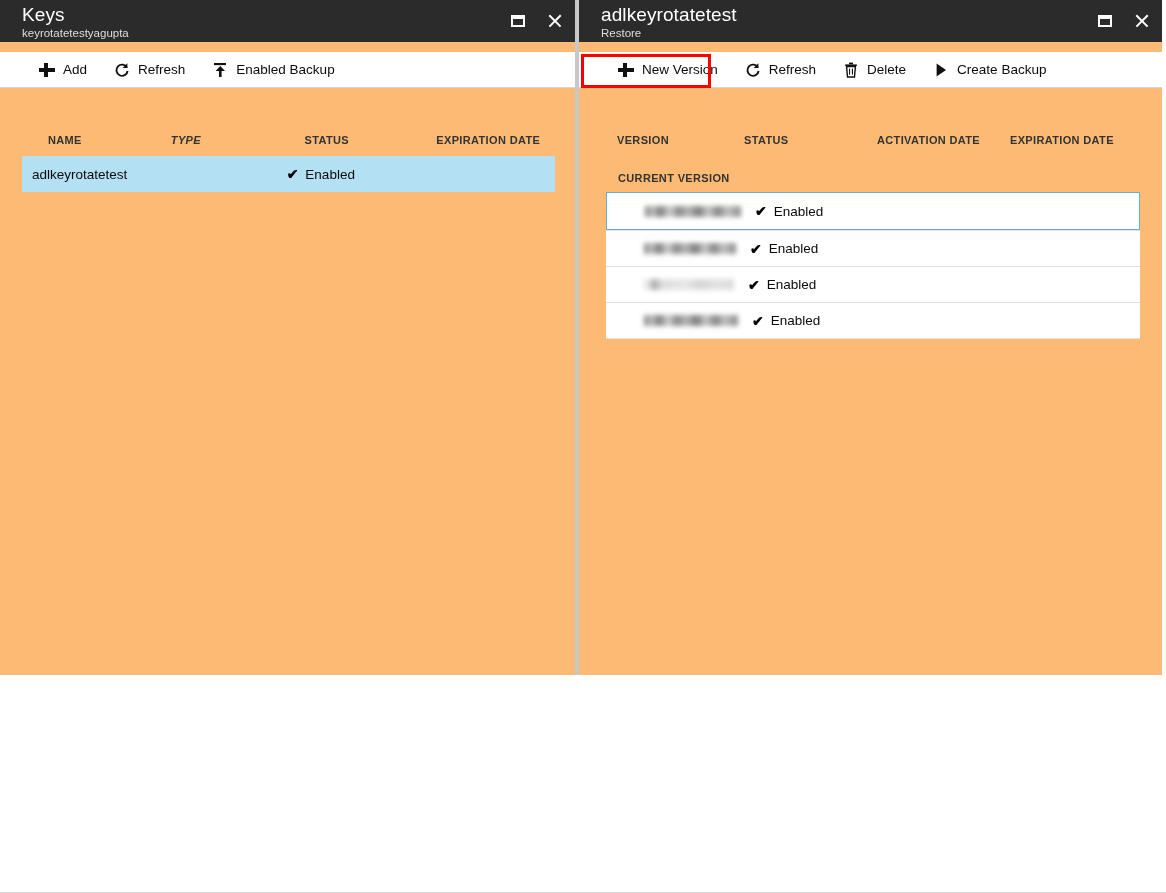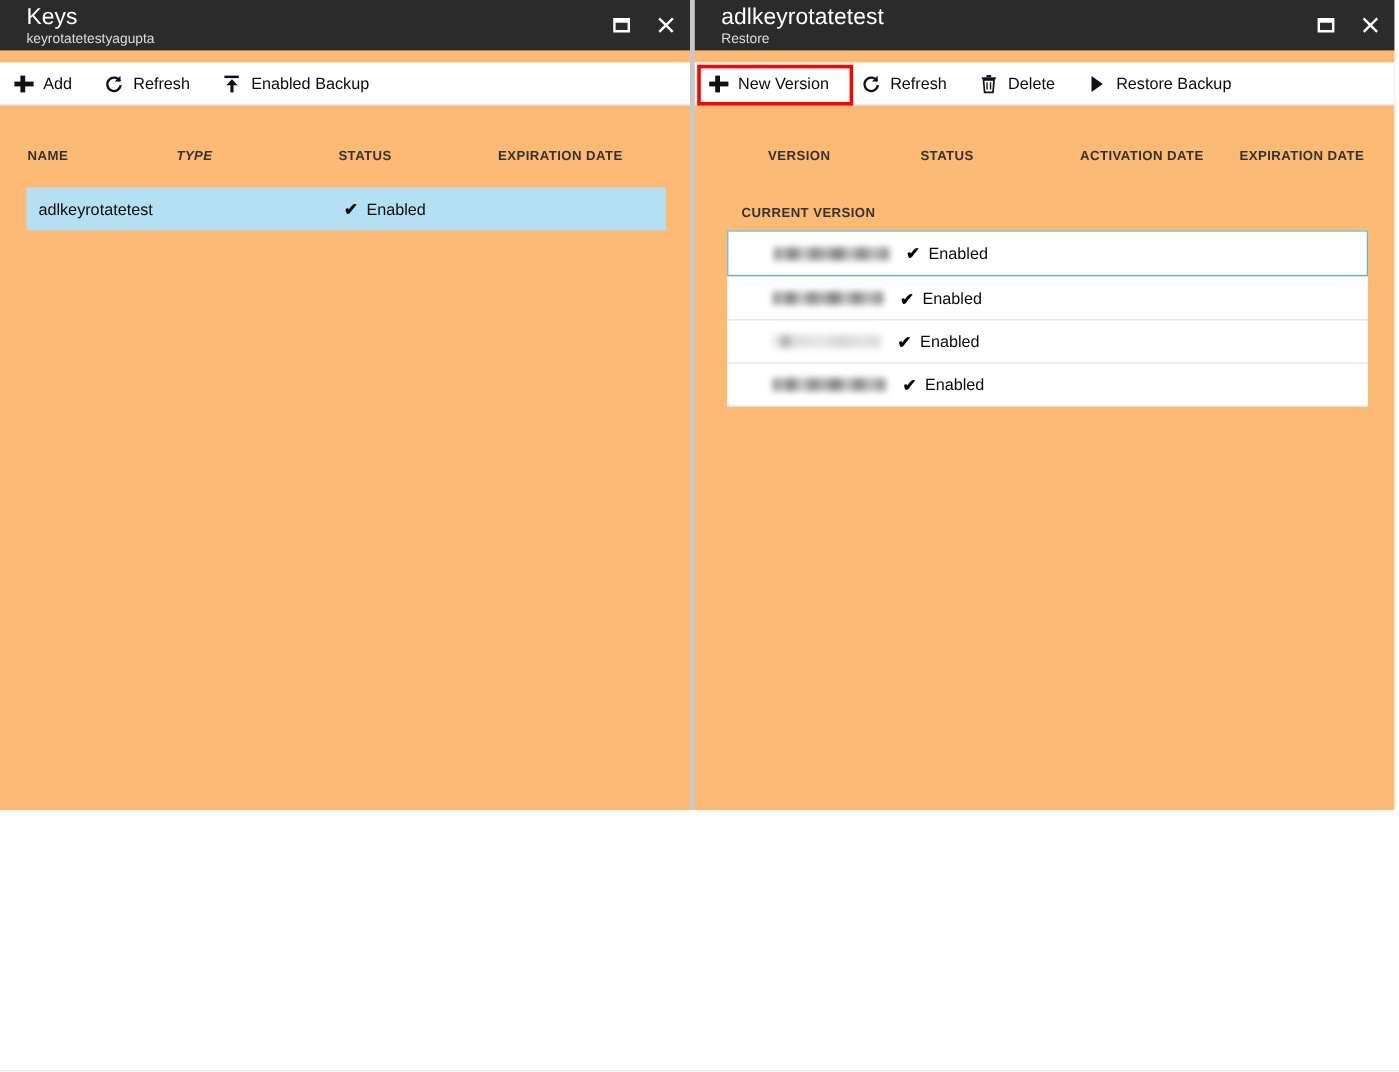--- a/index.html
+++ b/index.html
@@ -94,21 +94,21 @@
 
   
   .toolbar {
     position: relative;
     height: 36px;
     flex: 0 0 36px;
     background: #ffffff;
     border-bottom: 1px solid #d6d6d6;
     display: flex;
     align-items: center;
-    padding-left: 9px;
+    padding-left: 36px;
   }
   .tb-item {
     display: flex;
     align-items: center;
     height: 34px;
     padding: 0 14px 0 2px;
     margin-right: 10px;
     cursor: pointer;
     white-space: nowrap;
   }
@@ -142,23 +142,23 @@
     top: 2px;
     width: 130px;
     height: 34px;
     border: 3px solid #ff0000;
     pointer-events: none;
   }
 
   
   .col-head {
     display: flex;
-    align-items: center;
+    align-items: flex-end;
     height: 32px;
-    padding-left: 13px;
+    padding-left: 38px;
     margin-top: 16px;
     flex: 0 0 32px;
   }
   .col-head .ch {
     font-size: 11px;
     font-weight: 700;
     color: #333333;
     letter-spacing: 0.35px;
     text-transform: uppercase;
   }
@@ -189,21 +189,21 @@
     font-weight: 700;
   }
 
   
   .c-name   { width: 134px; padding-left: 10px; }
   .c-type   { width: 135px; font-style: italic; }
   .c-status { width: 133px; }
   .c-exp    { width: 140px; }
 
   
-  .r-version { width: 127px; margin-left: 48px; }
+  .r-version { width: 127px; }
   .r-status  { width: 133px; }
   .r-act     { width: 133px; }
   .r-exp     { width: 120px; }
 
   
   .section-label {
     font-size: 11px;
     font-weight: 700;
     color: #333333;
     letter-spacing: 0.35px;
@@ -375,21 +375,21 @@
           </svg>
         </span>
         <span class="tb-label">Delete</span>
       </div>
       <div class="tb-item">
         <span class="tb-ico">
           <svg viewBox="0 0 18 18" width="18" height="18">
             <path d="M4.6 2.4 L14 9 L4.6 15.6 Z" fill="#111"></path>
           </svg>
         </span>
-        <span class="tb-label">Restore Backup</span>
+        <span class="tb-label">Create Backup</span>
       </div>
       <div class="highlight-box"></div>
     </div>
 
     <div class="col-head">
       <span class="ch r-version">VERSION</span>
       <span class="ch r-status">STATUS</span>
       <span class="ch r-act">ACTIVATION DATE</span>
       <span class="ch r-exp">EXPIRATION DATE</span>
     </div>

